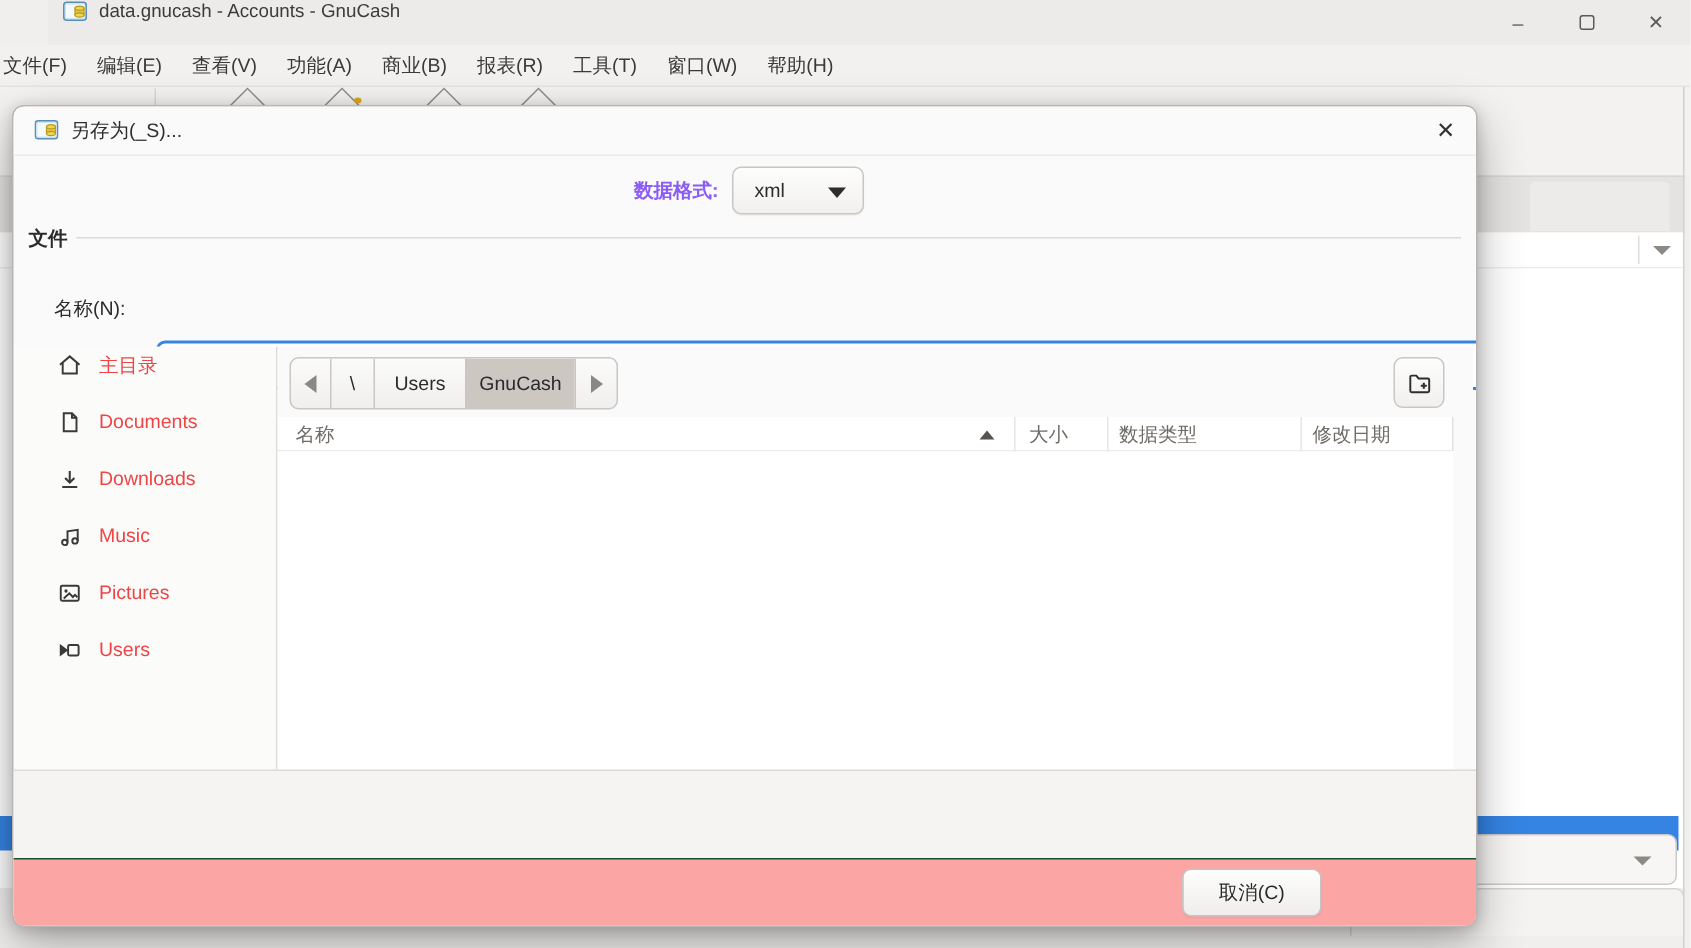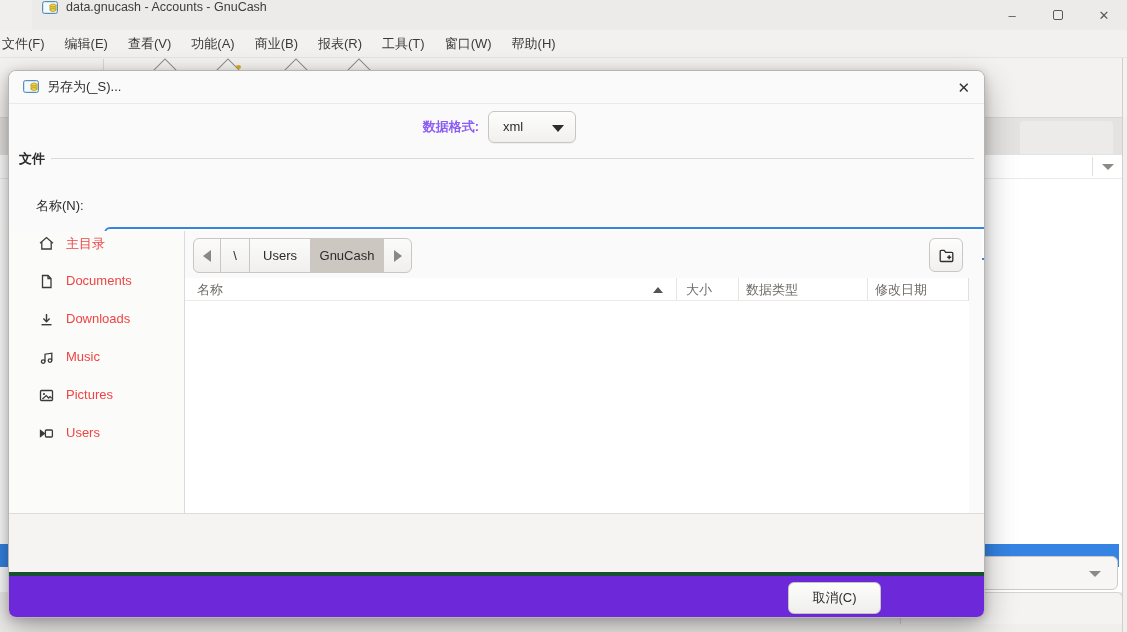--- a/index.html
+++ b/index.html
@@ -92,21 +92,21 @@
   .list-header span { position:absolute; line-height:23px; }
   .col-divider { position:absolute; top:0; width:1px; height:23px; background:#e7e5e2; }
   .sort-arrow { position:absolute; left:468px; top:9px; width:0; height:0;
     border-left:5px solid transparent; border-right:5px solid transparent; border-bottom:6px solid #57534e; }
   .list-body { position:absolute; top:230px; left:176px; width:784px; height:212px; background:#fff; }
   .filter-band { position:absolute; top:442px; left:0; right:0; height:59px;
     background:#f5f4f2; border-top:1px solid #dedcd9; }
   .filter-combo { top:449px; left:675px; width:280px; height:34px; line-height:32px; padding-left:16px; }
   .filter-combo .tri-down { right:14px; top:14px; }
   .action-band { position:absolute; top:501px; left:0; right:0; height:47px;
-    background:#6d28d9; border-top:4px solid #14532d; }
+    background:#fca5a5; border-top:1px solid #14532d; }
   .dlg-btn { position:absolute; top:6px; width:93px; height:32px; border:1px solid #c6c3c0;
     border-radius:6px; background:linear-gradient(#fdfdfc,#efeeec); font-size:13px;
     color:#2b2b2b; display:flex; align-items:center; justify-content:center;
     box-shadow:0 1px 1px rgba(0,0,0,.05); font-family:inherit; }
   .btn-cancel { left:779px; }
   .btn-save { left:876px; }
 </style>
 </head>
 <body>
 

